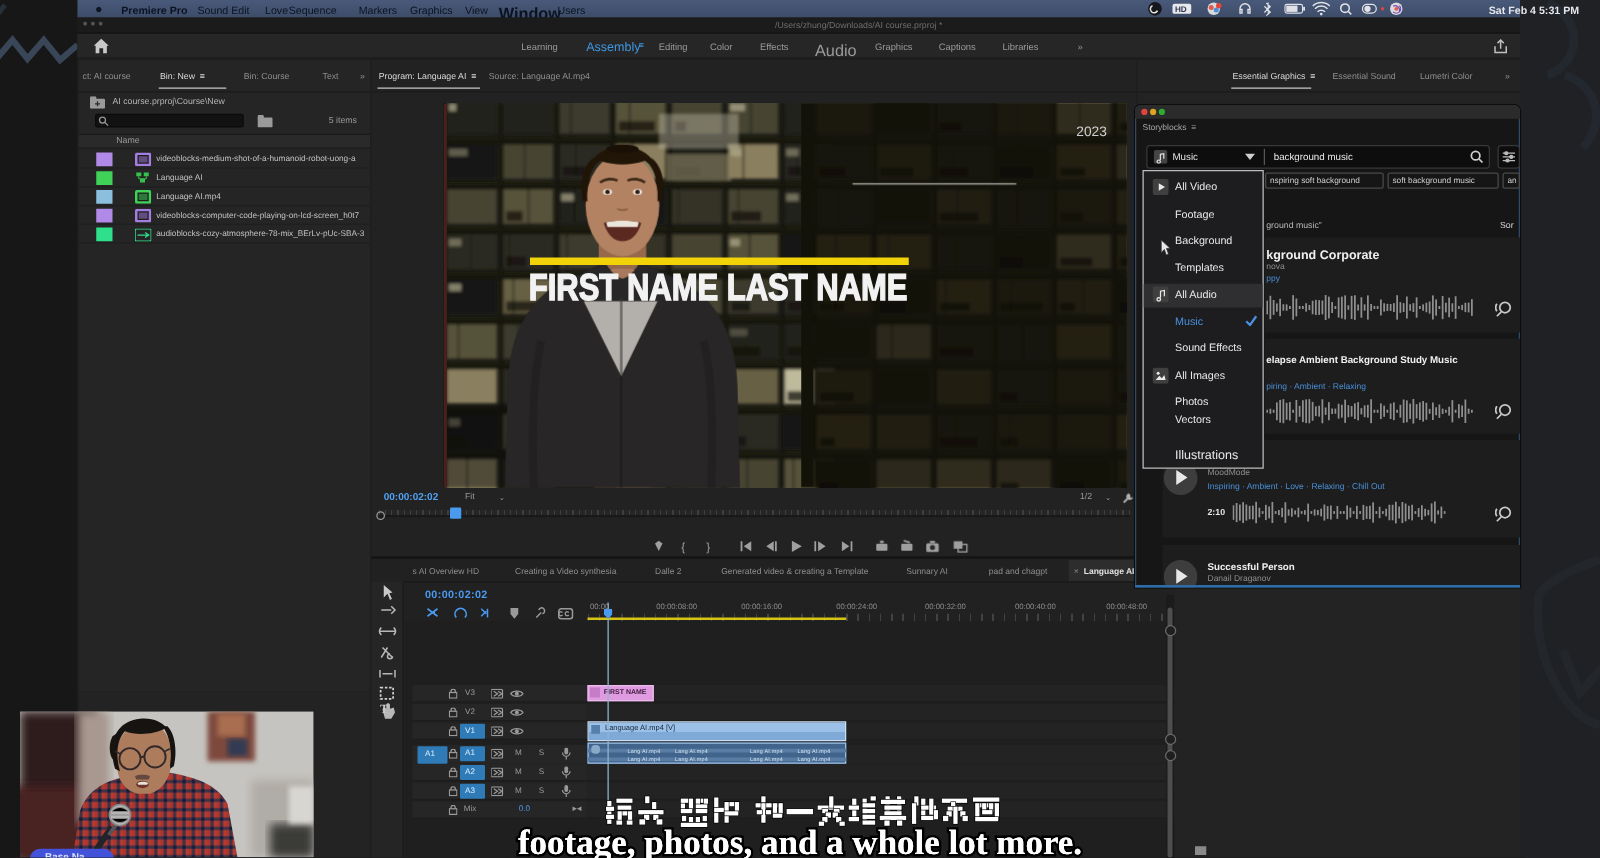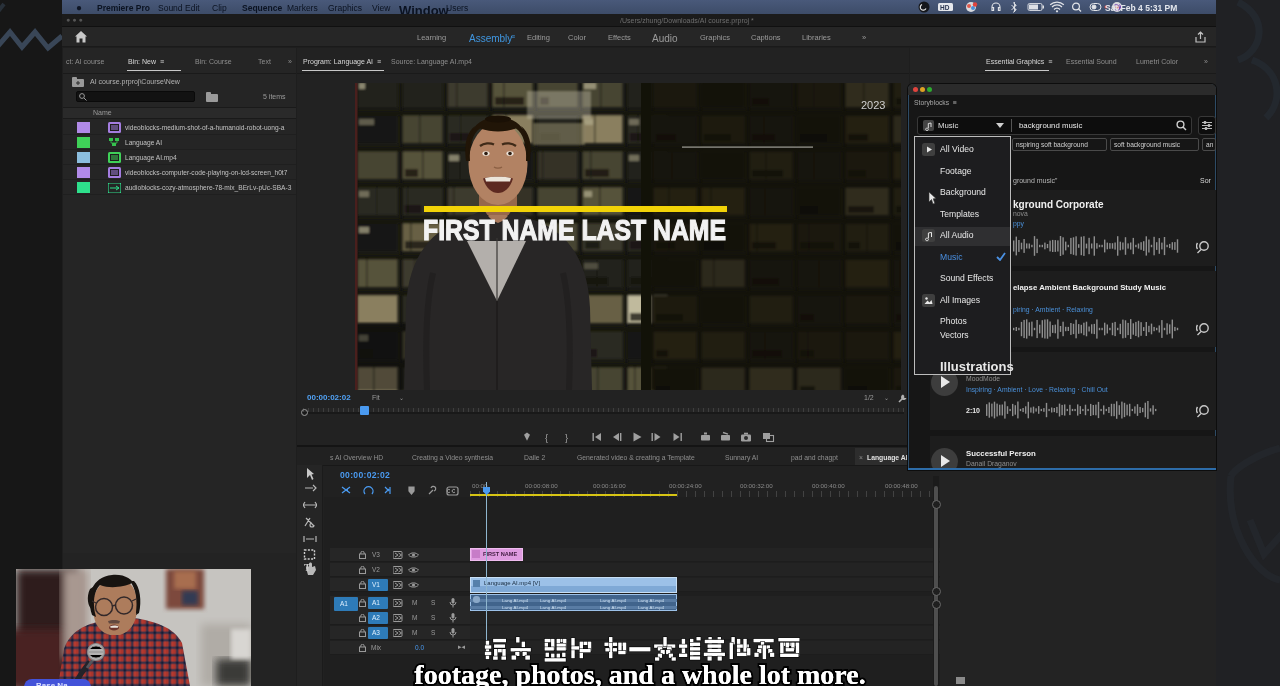--- a/index.html
+++ b/index.html
@@ -16,22 +16,22 @@
 <polyline points="-4,14 4,4" fill="none" stroke="#3a4a5c" stroke-width="4" opacity="0.5"></polyline>
 <path d="M1238,2 C1270,18 1262,52 1238,60 M1252,60 C1280,70 1284,100 1266,118" fill="none" stroke="#28313b" stroke-width="7" opacity="0.45"></path>
 <path d="M1231,476 C1225,530 1256,576 1280,580 M1280,448 C1252,456 1234,470 1231,476 M1250,520 l14,34 l20,-22" fill="none" stroke="#272f38" stroke-width="7" opacity="0.4"></path>
 </svg>
 <div class="abs" style="left:62px;top:0;width:1154px;height:686px;background:#232323"></div>
 <div class="abs" style="left:62px;top:0;width:1154px;height:14px;background:linear-gradient(#49597a,#3d4c68)"></div>
 <div class="t" style="left:76px;top:2px;font-size:10px;color:#0e1524;font-weight:bold">●</div>
 <div class="t" style="left:97px;top:2.5px;font-size:8.5px;color:#0b1322;font-weight:bold">Premiere Pro</div>
 <div class="t" style="left:158px;top:2.5px;font-size:8.5px;color:#0b1322;font-weight:normal">Sound</div>
 <div class="t" style="left:185px;top:2.5px;font-size:8.5px;color:#0b1322;font-weight:normal">Edit</div>
-<div class="t" style="left:212px;top:2.5px;font-size:8.5px;color:#0b1322;font-weight:normal">Clip</div>
-<div class="t" style="left:242px;top:2.5px;font-size:8.5px;color:#0b1322;font-weight:bold">Sequence</div>
+<div class="t" style="left:212px;top:2.5px;font-size:8.5px;color:#0b1322;font-weight:normal">Love</div>
+<div class="t" style="left:231px;top:2.5px;font-size:8.5px;color:#0b1322;font-weight:normal">Sequence</div>
 <div class="t" style="left:287px;top:2.5px;font-size:8.5px;color:#0b1322;font-weight:normal">Markers</div>
 <div class="t" style="left:328px;top:2.5px;font-size:8.5px;color:#0b1322;font-weight:normal">Graphics</div>
 <div class="t" style="left:372px;top:2.5px;font-size:8.5px;color:#0b1322;font-weight:normal">View</div>
 <div class="t" style="left:399px;top:2.5px;font-size:13px;color:#0b1322;font-weight:bold">Window</div>
 <div class="t" style="left:446px;top:2.5px;font-size:8.5px;color:#0b1322;font-weight:normal">Users</div>
 <svg class="abs" style="left:916px;top:1px" width="215" height="12" viewBox="0 0 215 12">
 <circle cx="8" cy="6" r="5.5" fill="#15171c"></circle>
     <path d="M6 3.5 a3 3 0 1 0 4 4" stroke="#e8e8e8" stroke-width="1.2" fill="none"></path>
 <rect x="22" y="2" width="15" height="8" rx="1.5" fill="#e6e8ec"></rect>
     <text x="24" y="8.6" font-size="6.5" fill="#2a3550" font-weight="bold" font-family="Liberation Sans">HD</text>
@@ -50,34 +50,34 @@
     <path d="M162.5 8 l2.5 2.5" stroke="#e2e4e8" stroke-width="1.2"></path>
 <g stroke="#e2e4e8" stroke-width="1" fill="none">
       <rect x="174" y="2.5" width="11" height="7" rx="3.5"></rect>
       <circle cx="178" cy="6" r="2" fill="#e2e4e8"></circle>
     </g>
     <circle cx="190" cy="6" r="1.4" fill="#e0443e"></circle>
 <circle cx="201" cy="6" r="5" fill="#d8dade"></circle>
     <path d="M198.5 4 a3.5 3.5 0 0 1 5 4 M203.5 3.5 a3.5 3.5 0 0 1 -5 5" stroke="#7a4ab0" stroke-width="1" fill="none"></path>
     <circle cx="201" cy="6" r="1.5" fill="#e05a4e"></circle>
 </svg>
-<div class="t" style="left:1105px;top:2.5px;font-size:8.5px;color:#e3e6ec;font-weight:bold">Sat Feb 4  5:31 PM</div>
+<div class="t" style="left:1191px;top:2.5px;font-size:8.5px;color:#e3e6ec;font-weight:bold">Sat Feb 4  5:31 PM</div>
 <div class="abs" style="left:62px;top:14px;width:1154px;height:13px;background:#1b1b1b;border-bottom:1px solid #101010"></div>
 <div class="t" style="left:66px;top:16px;font-size:7px;color:#555;letter-spacing:2px">●●●</div>
 <div class="t" style="left:620px;top:17px;font-size:7px;color:#6e6e6e">/Users/zhung/Downloads/AI course.prproj *</div>
 <div class="abs" style="left:62px;top:27px;width:1154px;height:20px;background:#262626;border-bottom:1px solid #1a1a1a"></div>
 <svg class="abs" style="left:74px;top:30px" width="14" height="14" viewBox="0 0 14 14">
     <path d="M7 1 L13 6.5 L11.5 6.5 L11.5 12.5 L8.5 12.5 L8.5 8.5 L5.5 8.5 L5.5 12.5 L2.5 12.5 L2.5 6.5 L1 6.5 Z" fill="#c8c8c8"></path>
   </svg>
 <div class="t" style="left:417px;top:33px;font-size:7.5px;color:#9a9a9a">Learning</div>
 <div class="t" style="left:469px;top:33px;font-size:10px;color:#3f96e0">Assembly</div>
 <div class="t" style="left:527px;top:33px;font-size:7.5px;color:#9a9a9a">Editing</div>
 <div class="t" style="left:568px;top:33px;font-size:7.5px;color:#9a9a9a">Color</div>
 <div class="t" style="left:608px;top:33px;font-size:7.5px;color:#9a9a9a">Effects</div>
-<div class="t" style="left:652px;top:33px;font-size:10px;color:#9a9a9a">Audio</div>
+<div class="t" style="left:652px;top:33px;font-size:13px;color:#9a9a9a">Audio</div>
 <div class="t" style="left:700px;top:33px;font-size:7.5px;color:#9a9a9a">Graphics</div>
 <div class="t" style="left:751px;top:33px;font-size:7.5px;color:#9a9a9a">Captions</div>
 <div class="t" style="left:802px;top:33px;font-size:7.5px;color:#9a9a9a">Libraries</div>
 <div class="t" style="left:862px;top:33px;font-size:7.5px;color:#9a9a9a">»</div>
 <div class="t" style="left:511px;top:33px;font-size:7px;color:#3f96e0">≡</div>
 <svg class="abs" style="left:1194px;top:31px" width="13" height="13" viewBox="0 0 13 13">
     <path d="M6.5 1 L6.5 8 M4 3.5 L6.5 1 L9 3.5 M2 6 L2 11 L11 11 L11 6" fill="none" stroke="#c0c0c0" stroke-width="1.2"></path>
   </svg>
 <div class="abs" style="left:62px;top:47px;width:1154px;height:639px;background:#1e1e1e"></div>
 <div class="abs" style="left:63px;top:48px;width:233px;height:505px;background:#252525"></div>
@@ -1022,21 +1022,21 @@
 <div class="t" style="left:940px;top:251.5px;font-size:8.6px;color:#4a90e2;font-weight:500">Music</div>
 <div class="t" style="left:940px;top:273.0px;font-size:8.6px;color:#e8e8e8;font-weight:500">Sound Effects</div>
 <div class="t" style="left:940px;top:294.5px;font-size:8.6px;color:#e8e8e8;font-weight:500">All Images</div>
 <svg class="abs" style="left:922px;top:293.5px" width="13" height="13">
     <rect width="13" height="13" rx="2.5" fill="#3f3f3f"></rect>
     <circle cx="4.5" cy="4.5" r="1.2" fill="#e8e8e8"></circle>
     <path d="M2.5 10 L5.5 6.5 L7.5 8.5 L9.5 6 L10.5 10 Z" fill="#e8e8e8"></path>
   </svg>
 <div class="t" style="left:940px;top:316.0px;font-size:8.6px;color:#e8e8e8;font-weight:500">Photos</div>
 <div class="t" style="left:940px;top:330px;font-size:8.6px;color:#e8e8e8;font-weight:500">Vectors</div>
-<div class="t" style="left:940px;top:359.0px;font-size:13px;color:#e8e8e8;font-weight:700">Illustrations</div>
+<div class="t" style="left:940px;top:359.0px;font-size:10px;color:#e8e8e8;font-weight:400">Illustrations</div>
 <svg class="abs" style="left:996px;top:252px" width="10" height="9">
     <path d="M1 5 l3 3 5 -7" stroke="#4a90e2" stroke-width="1.8" fill="none"></path>
   </svg>
 <svg class="abs" style="left:928px;top:192px" width="10" height="13">
     <path d="M1 0 L1 10 L3.5 7.5 L5 12 L6.8 11.2 L5.2 6.8 L8 6.5 Z" fill="#e8e8e8" stroke="#333" stroke-width="0.6"></path>
   </svg>
 <div class="abs" style="left:16px;top:569px;width:235px;height:117px;overflow:hidden;filter:blur(0.4px)">
 <svg width="235" height="117">
 <defs>
 <pattern id="plaid" width="7.5" height="7.5" patternUnits="userSpaceOnUse">

